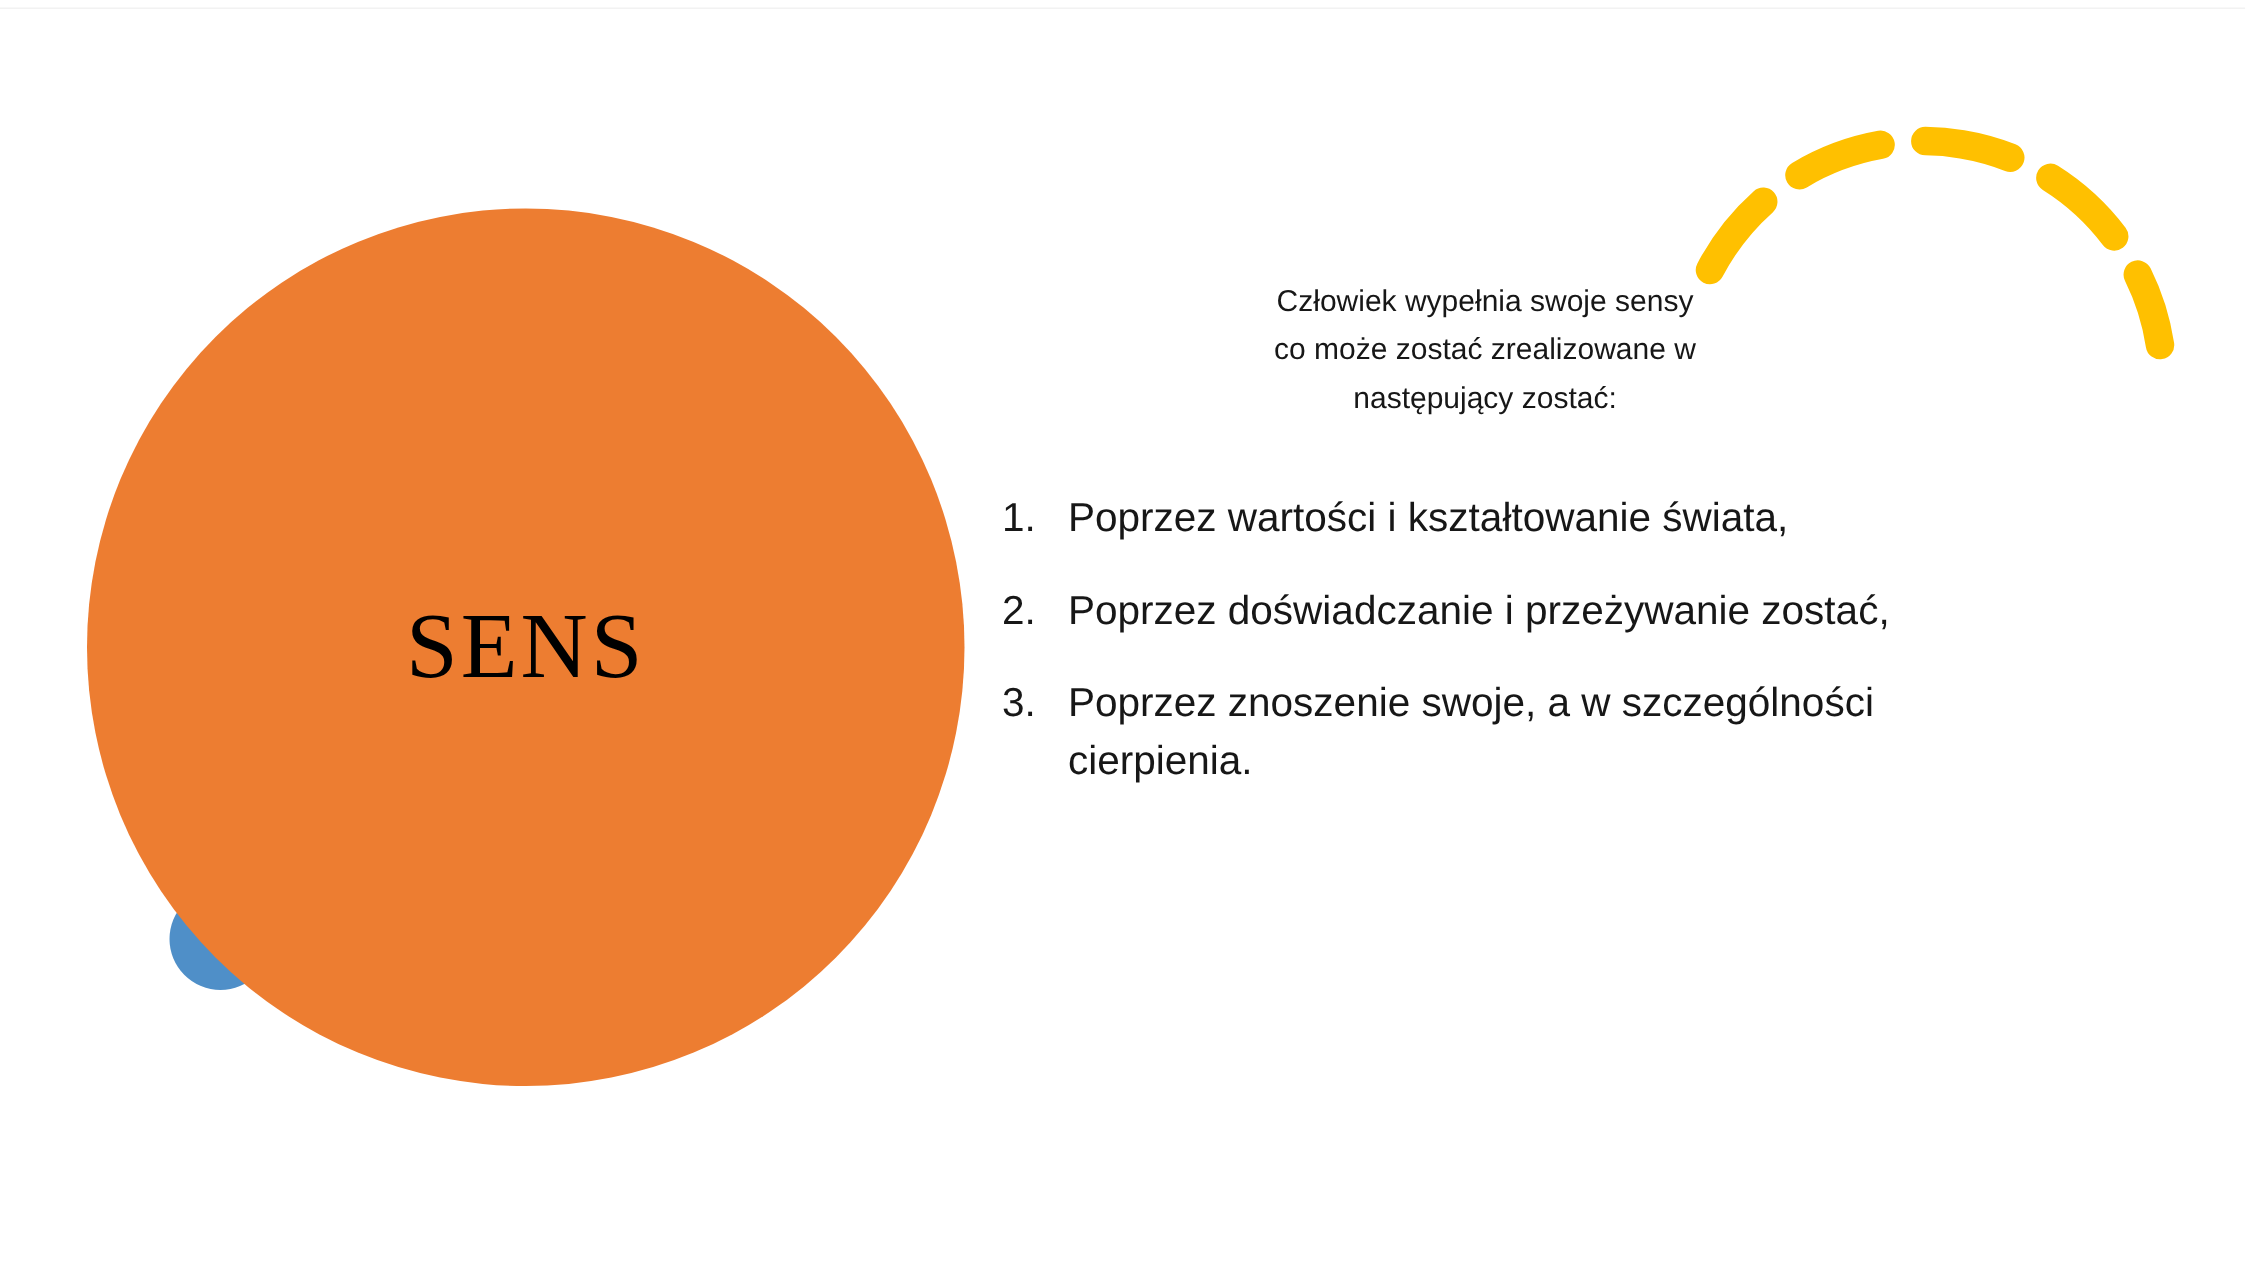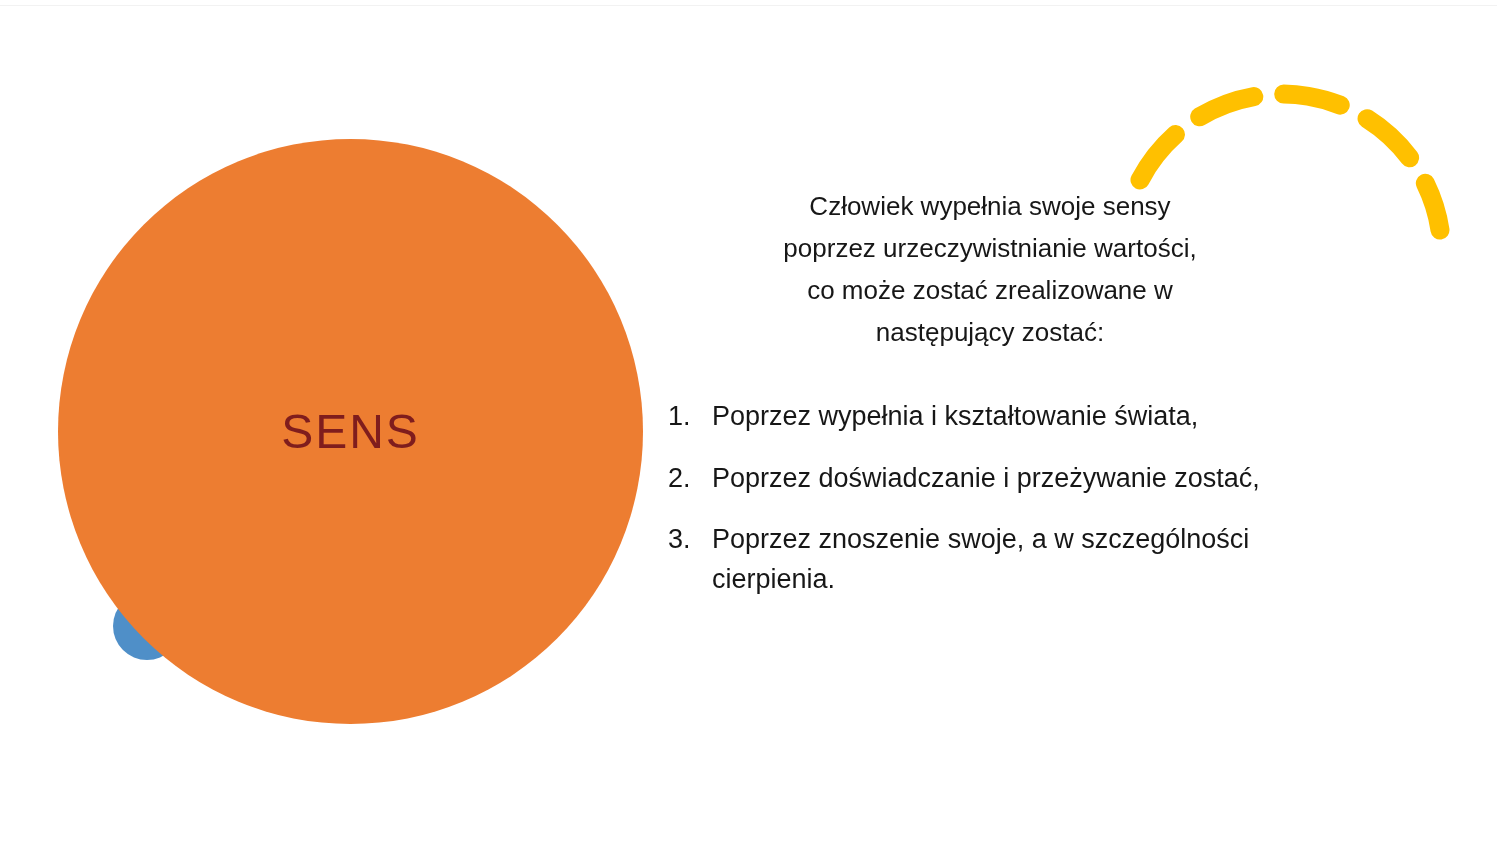--- a/index.html
+++ b/index.html
@@ -30,25 +30,25 @@
   }
   .orange-circle-label {
     position: absolute;
     left: 0;
     top: 0;
     width: 585px;
     height: 585px;
     display: flex;
     align-items: center;
     justify-content: center;
-    color: #7f1d1d;
-    font-size: 48px;
+    color: #000000;
+    font-size: 62px;
     font-weight: 400;
     letter-spacing: 2px;
-    font-family: Liberation Sans, sans-serif;
+    font-family: Liberation Serif, serif;
   }
 
   
   .blue-circle {
     position: absolute;
     left: 113px;
     top: 592px;
     width: 68px;
     height: 68px;
     border-radius: 50%;
@@ -68,21 +68,21 @@
   
   .text-col {
     position: absolute;
     left: 650px;
     top: 185px;
     width: 680px;
     color: #1a1a1a;
   }
   .intro {
     text-align: center;
-    font-size: 26px;
+    font-size: 20px;
     line-height: 1.62;
     color: #171717;
     margin: 0 0 44px 0;
     padding: 0 12px;
   }
   .intro div { white-space: nowrap; }
 
   ol.points {
     list-style: none;
     margin: 0;
@@ -133,29 +133,28 @@
   <div class="arc-wrap">
     <svg width="390" height="260" viewBox="0 0 390 260" xmlns="http://www.w3.org/2000/svg">
       <path d="M40 100 A 160 160 0 0 1 340 150" fill="none" stroke="#FFC000" stroke-width="19" stroke-linecap="round" stroke-dasharray="58 30"></path>
     </svg>
   </div>
 
   <div class="text-col">
 
     <div class="intro">
       <div>Człowiek wypełnia swoje sensy</div>
-      <div>poprzez urzeczywistnianie wartości,</div>
       <div>co może zostać zrealizowane w</div>
       <div>następujący zostać:</div>
     </div>
 
     <ol class="points">
       <li>
         <span class="num">1.</span>
-        <span class="pt-text">Poprzez wypełnia i kształtowanie świata,</span>
+        <span class="pt-text">Poprzez wartości i kształtowanie świata,</span>
       </li>
       <li>
         <span class="num">2.</span>
         <span class="pt-text">Poprzez doświadczanie i przeżywanie zostać,</span>
       </li>
       <li>
         <span class="num">3.</span>
         <span class="pt-text">Poprzez znoszenie swoje, a w szczególności cierpienia.</span>
       </li>
     </ol>

